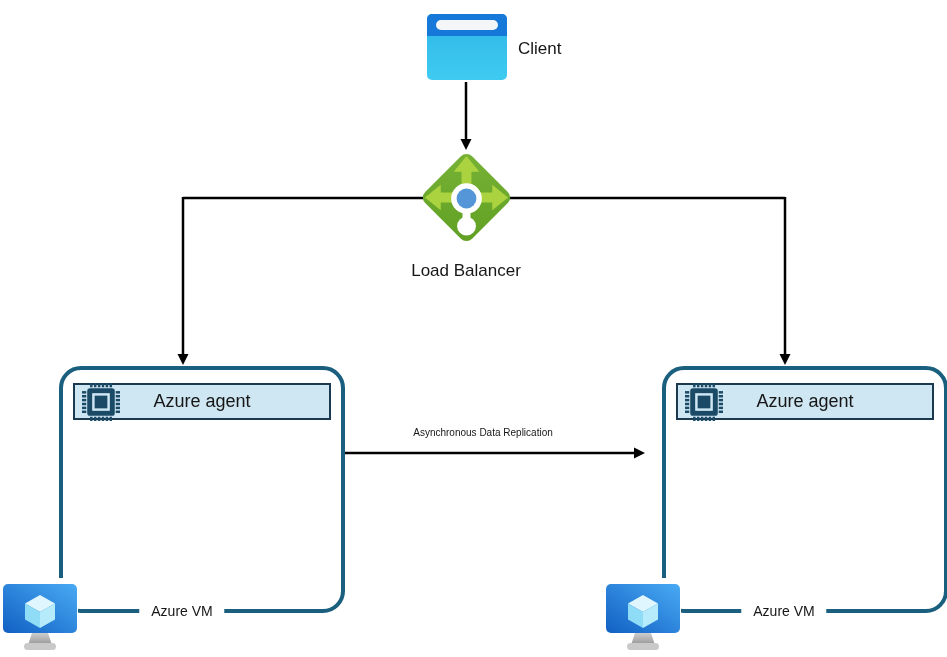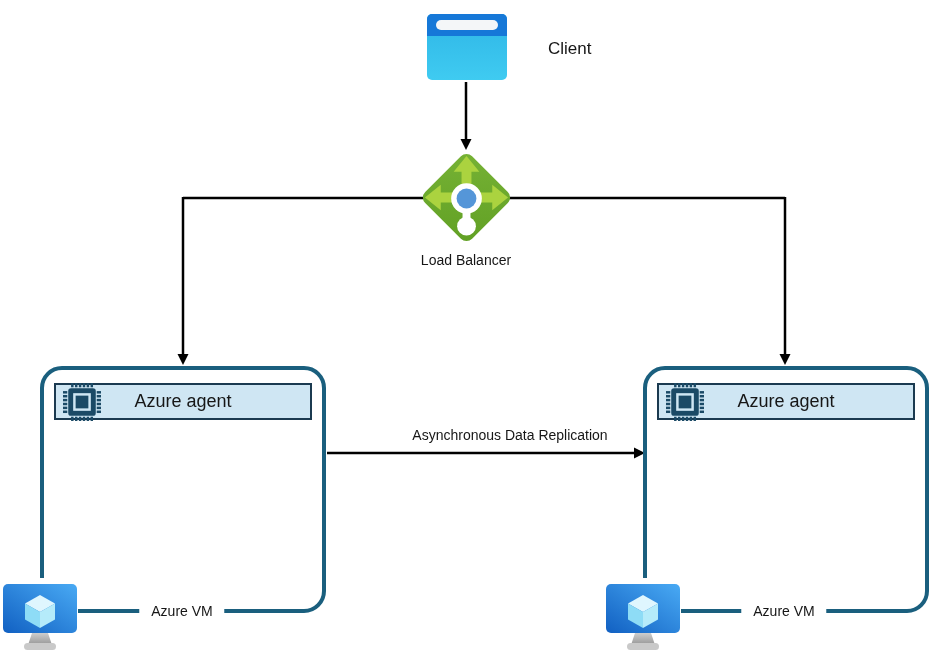--- a/index.html
+++ b/index.html
@@ -7,28 +7,28 @@
   body { font-family:"Liberation Sans", sans-serif; color:#111; }
   .stage {
     position:relative; width:947px; height:657px; background:#fff; overflow:hidden;
   }
 
   
   #connectors { position:absolute; left:0; top:0; width:947px; height:657px; z-index:1; }
 
   
   .txt-label { position:absolute; color:#161616; white-space:nowrap; }
-  .client-label { left:518px; top:39px; font-size:17px;margin-left:30px; }
-  .lb-label { left:466px; top:252px; font-size:14px; transform:translateX(-50%); }
-  .repl-label { left:510px; top:427px; font-size:14px; transform:translateX(-50%); z-index:2; }
+  .client-label { left:518px; top:39px; font-size:17px; }
+  .lb-label { left:466px; top:261px; font-size:17px; transform:translateX(-50%); }
+  .repl-label { left:483px; top:427px; font-size:10px; transform:translateX(-50%); z-index:2; }
 
   
   .vm-box {
     position:absolute; top:366px; width:286px; height:247px;
-    border:4px solid #1A5F7E; border-radius:22px; background:#fff; z-index:2;
+    border:4px solid #1A5F7E; border-radius:22px; background:#fff; z-index:2;margin-left:19px;
   }
   .vm-box.left { left:40px; }
   .vm-box.right { left:643px; }
 
   .bar {
     position:absolute; left:10px; width:258px; height:37px;
     display:flex; align-items:center; justify-content:center; z-index:3;
   }
   .bar.agent { top:13px; background:#CFE6F3; border:2px solid #1B3A50; }
   .bar.redis { top:64px; background:#F4736F; border:2px solid #1B3A50; }

